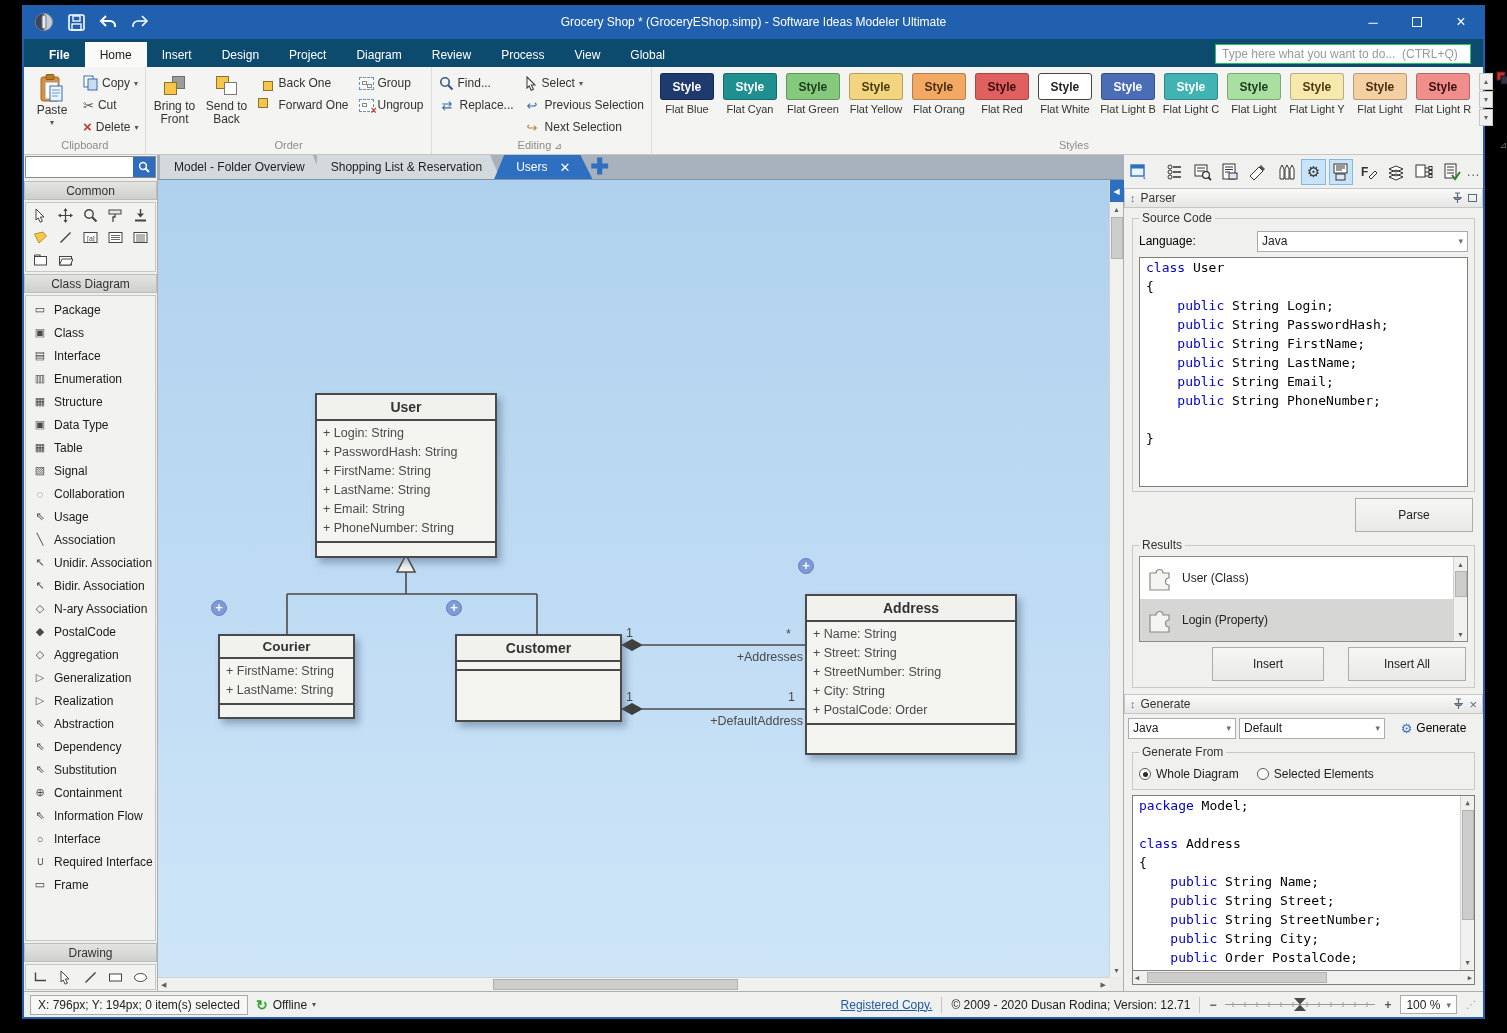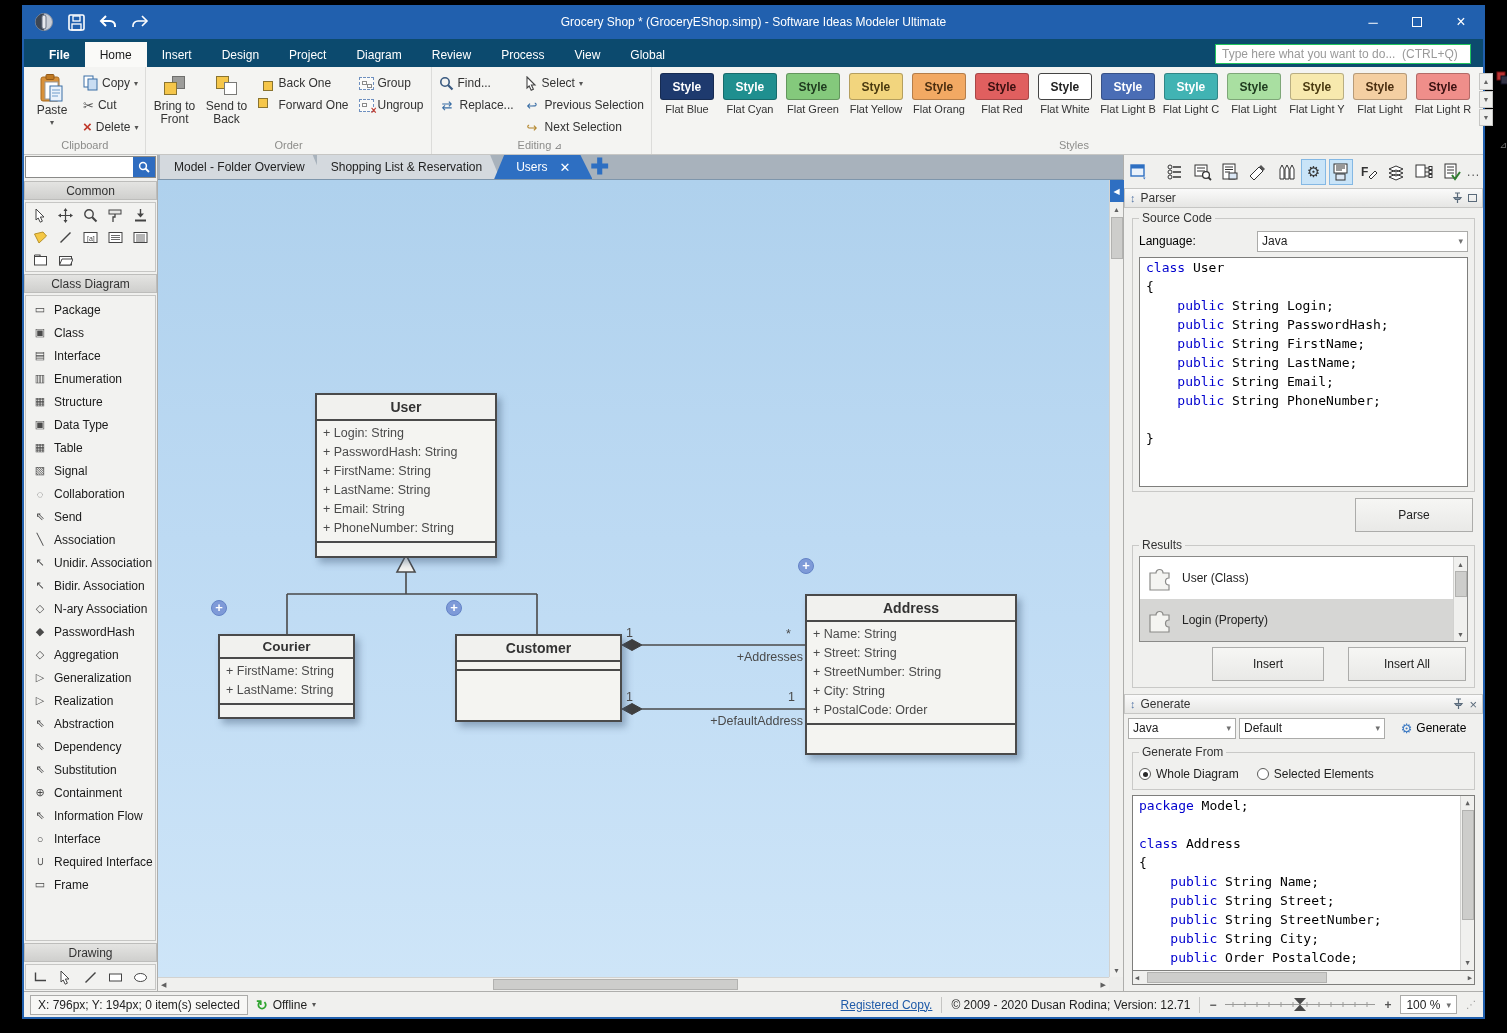--- a/index.html
+++ b/index.html
@@ -527,41 +527,41 @@
           <div class="side-item">
             <span class="side-ic">▧</span>
             <span>Signal</span>
           </div>
           <div class="side-item">
             <span class="side-ic">◌</span>
             <span>Collaboration</span>
           </div>
           <div class="side-item">
             <span class="side-ic">⇖</span>
-            <span>Send</span>
+            <span>Usage</span>
           </div>
           <div class="side-item">
             <span class="side-ic">╲</span>
             <span>Association</span>
           </div>
           <div class="side-item">
             <span class="side-ic">↖</span>
             <span>Unidir. Association</span>
           </div>
           <div class="side-item">
             <span class="side-ic">↖</span>
             <span>Bidir. Association</span>
           </div>
           <div class="side-item">
             <span class="side-ic">◇</span>
             <span>N-ary Association</span>
           </div>
           <div class="side-item">
             <span class="side-ic">◆</span>
-            <span>PasswordHash</span>
+            <span>PostalCode</span>
           </div>
           <div class="side-item">
             <span class="side-ic">◇</span>
             <span>Aggregation</span>
           </div>
           <div class="side-item">
             <span class="side-ic">▷</span>
             <span>Generalization</span>
           </div>
           <div class="side-item">

